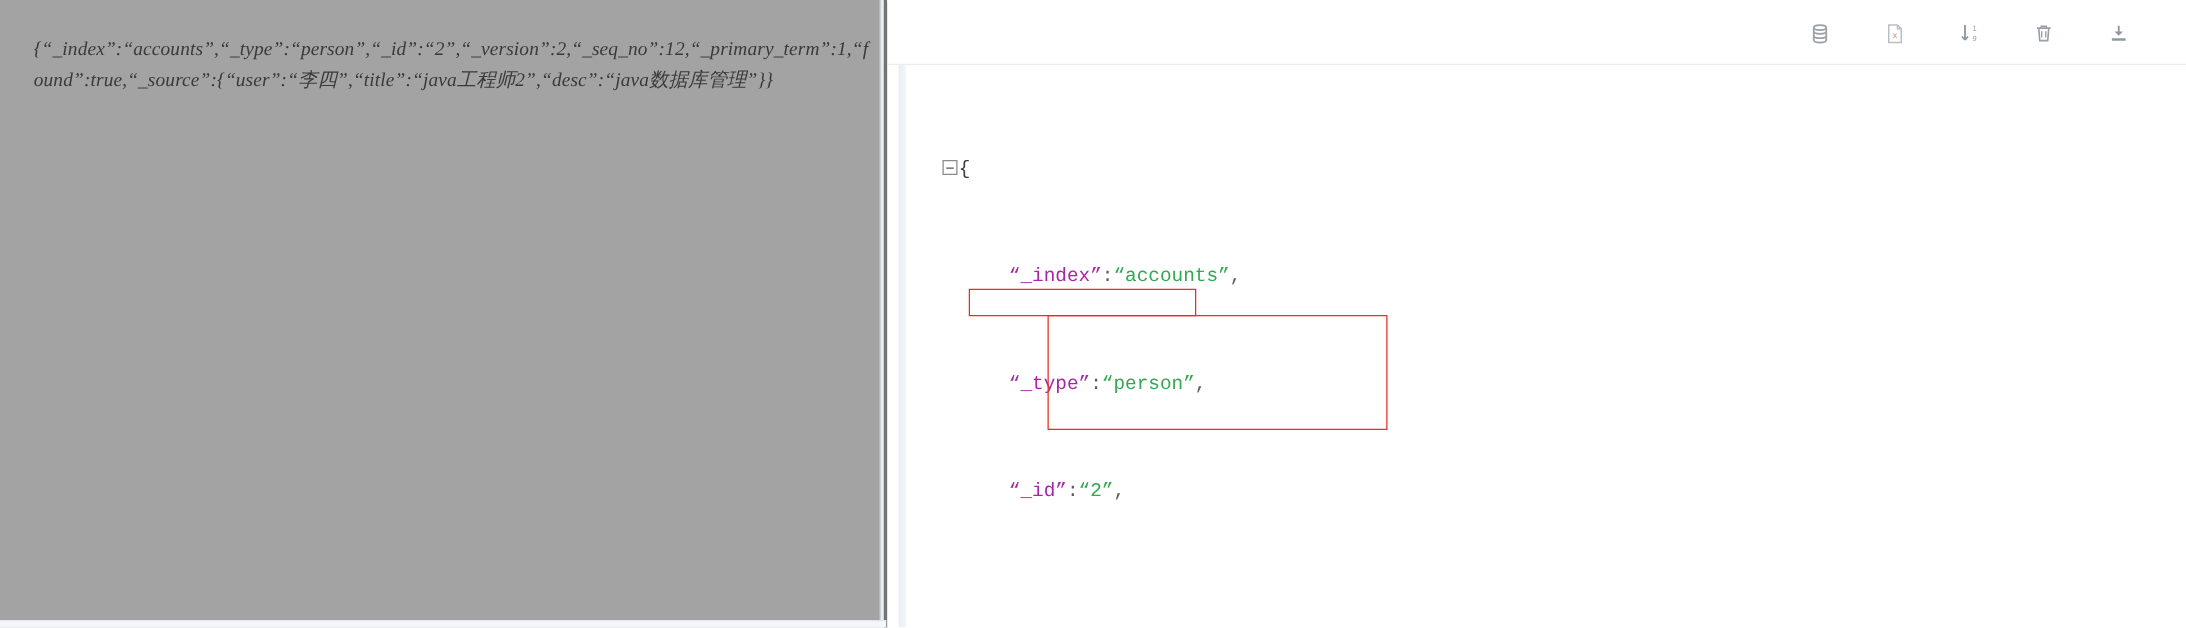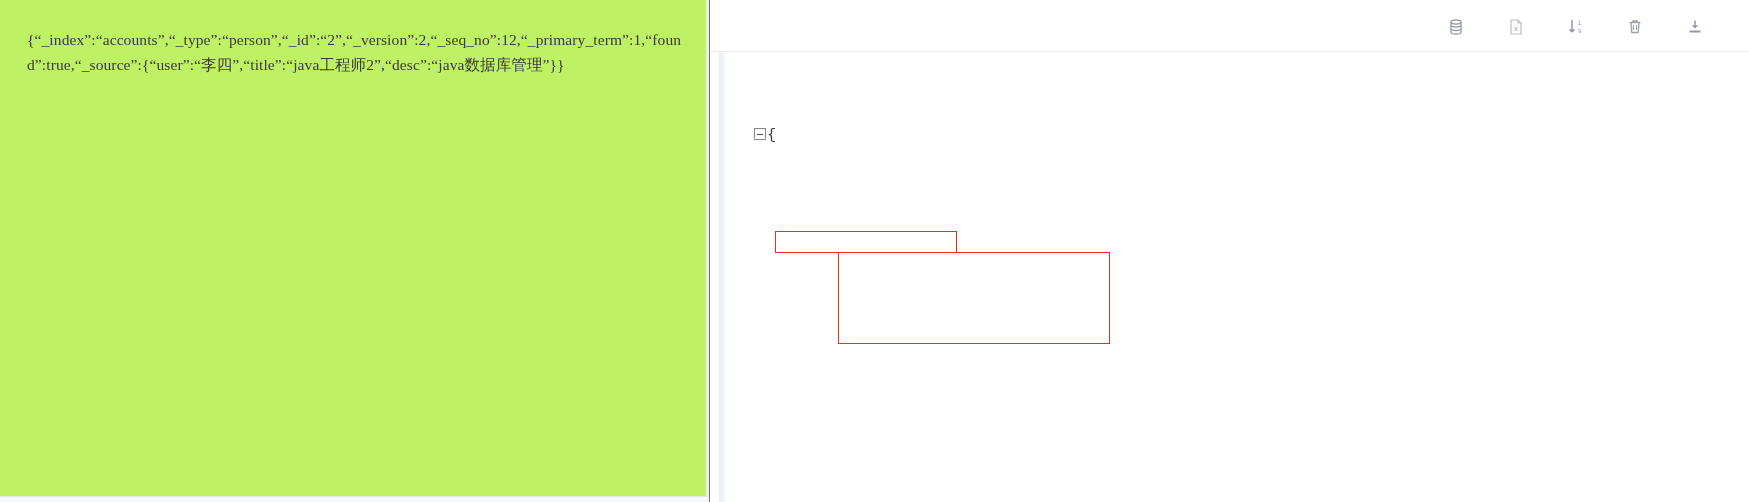--- a/index.html
+++ b/index.html
@@ -15,23 +15,24 @@
     width: 1749px; height: 502px;
     display: flex;
     background: #fff;
   }
 
   
   .left-pane {
     position: relative;
     width: 710px;
     height: 502px;
-    background: #bef264;
-    border-right: 1px solid #737373;
+    background: #a3a3a3;
+    border-right: 3px solid #737373;
     flex: 0 0 710px;
+    font-style: italic;
   }
   .left-text {
     position: absolute;
     left: 27px;
     top: 27px;
     width: 668px;
     font-family: "Liberation Serif", "DejaVu Serif", serif;
     font-size: 15.5px;
     line-height: 25px;
     color: #3a3a3a;
@@ -210,22 +211,25 @@
 
     </div>
 
     <div class="editor">
       <div class="gutter-line"></div>
 
       <div class="code">
 
         <span class="ln"><span style="display:inline-block;width:22px"></span><span class="fold"></span><span class="cn">{</span></span>
 
-
-
+        <span class="ln"><span style="display:inline-block;width:75px"></span><span class="k">“_index”</span><span class="p">:</span><span class="s">“accounts”</span><span class="p">,</span></span>
+
+        <span class="ln"><span style="display:inline-block;width:75px"></span><span class="k">“_type”</span><span class="p">:</span><span class="s">“person”</span><span class="p">,</span></span>
+
+        <span class="ln"><span style="display:inline-block;width:75px"></span><span class="k">“_id”</span><span class="p">:</span><span class="s">“2”</span><span class="p">,</span></span>
 
 
         
 
         
 
         
 
         
 

